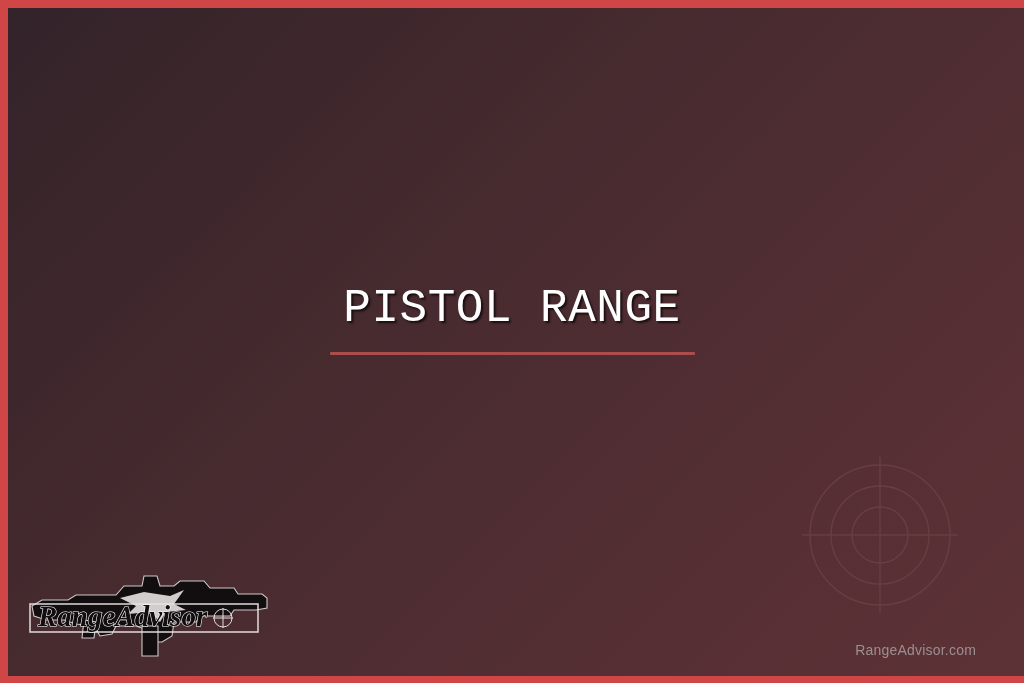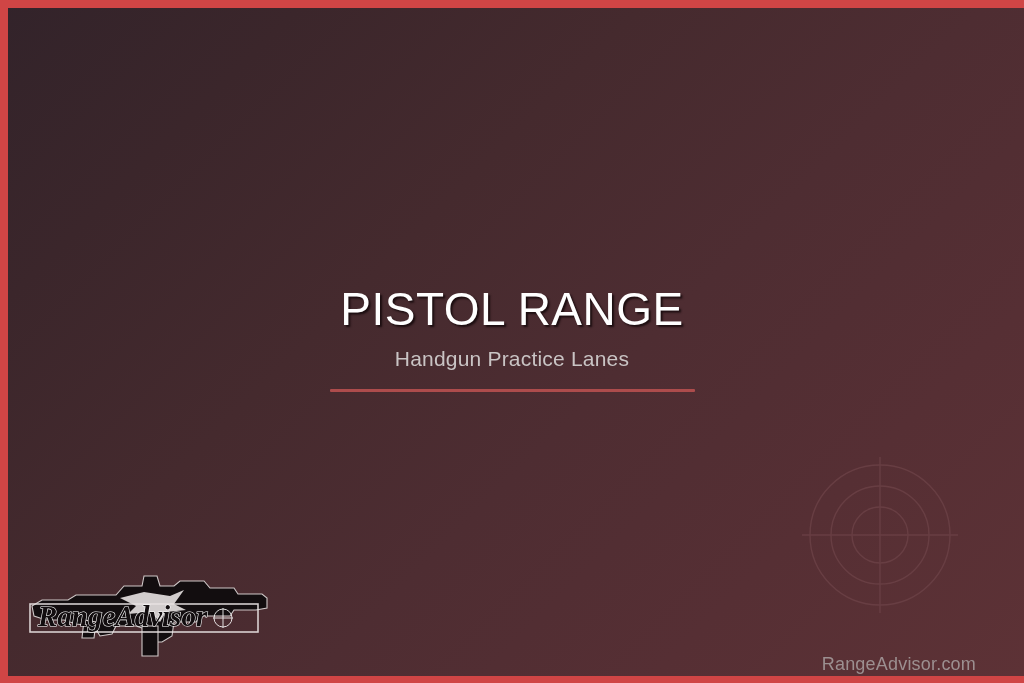--- a/index.html
+++ b/index.html
@@ -55,20 +55,21 @@
   .target svg { display: block; }
 
   
   .title-block {
     position: absolute;
     left: 0;
     top: 286px;
     width: 1024px;
     text-align: center;
     z-index: 3;
+    font-family: Liberation Mono, monospace;
   }
   .slide-title {
     margin: 0;
     font-size: 46px;
     font-weight: normal;
     letter-spacing: 0.5px;
     color: #ffffff;
     text-shadow: 2px 2px 2px rgba(20,8,10,0.85);
     line-height: 1.0;
   }
@@ -96,22 +97,22 @@
     width: 252px;
     height: 100px;
     z-index: 4;
   }
   .brand-logo svg { display: block; }
 
   
   .site-credit {
     position: absolute;
     right: 48px;
-    bottom: 8px;
-    font-size: 18px;
+    bottom: 25px;
+    font-size: 14px;
     color: #9c8f90;
     letter-spacing: 0.2px;
     z-index: 4;
   }
 </style>
 </head>
 <body>
 
 <div class="slide">
 
@@ -126,21 +127,20 @@
         <circle cx="80" cy="80" r="49"></circle>
         <circle cx="80" cy="80" r="28"></circle>
         <line x1="80" y1="2" x2="80" y2="158"></line>
         <line x1="2" y1="80" x2="158" y2="80"></line>
       </g>
     </svg>
   </div>
 
   <div class="title-block">
     <h1 class="slide-title">PISTOL RANGE</h1>
-    <p class="slide-subtitle">Handgun Practice Lanes</p>
     <div class="divider"></div>
   </div>
 
   <div class="brand-logo">
     <svg width="252" height="100" viewBox="0 0 252 100" aria-hidden="true">
 
       <g fill="#120d0f" stroke="#cfc8c8" stroke-width="1.1">
         <path d="M8,42 L18,36 L44,36 L52,31 L92,31 L100,22 L118,22 L120,12
                  L133,12 L136,22 L150,22 L156,17 L180,17 L186,24 L210,24
                  L214,30 L238,30 L243,34 L243,44 L232,46 L210,46 L206,52

